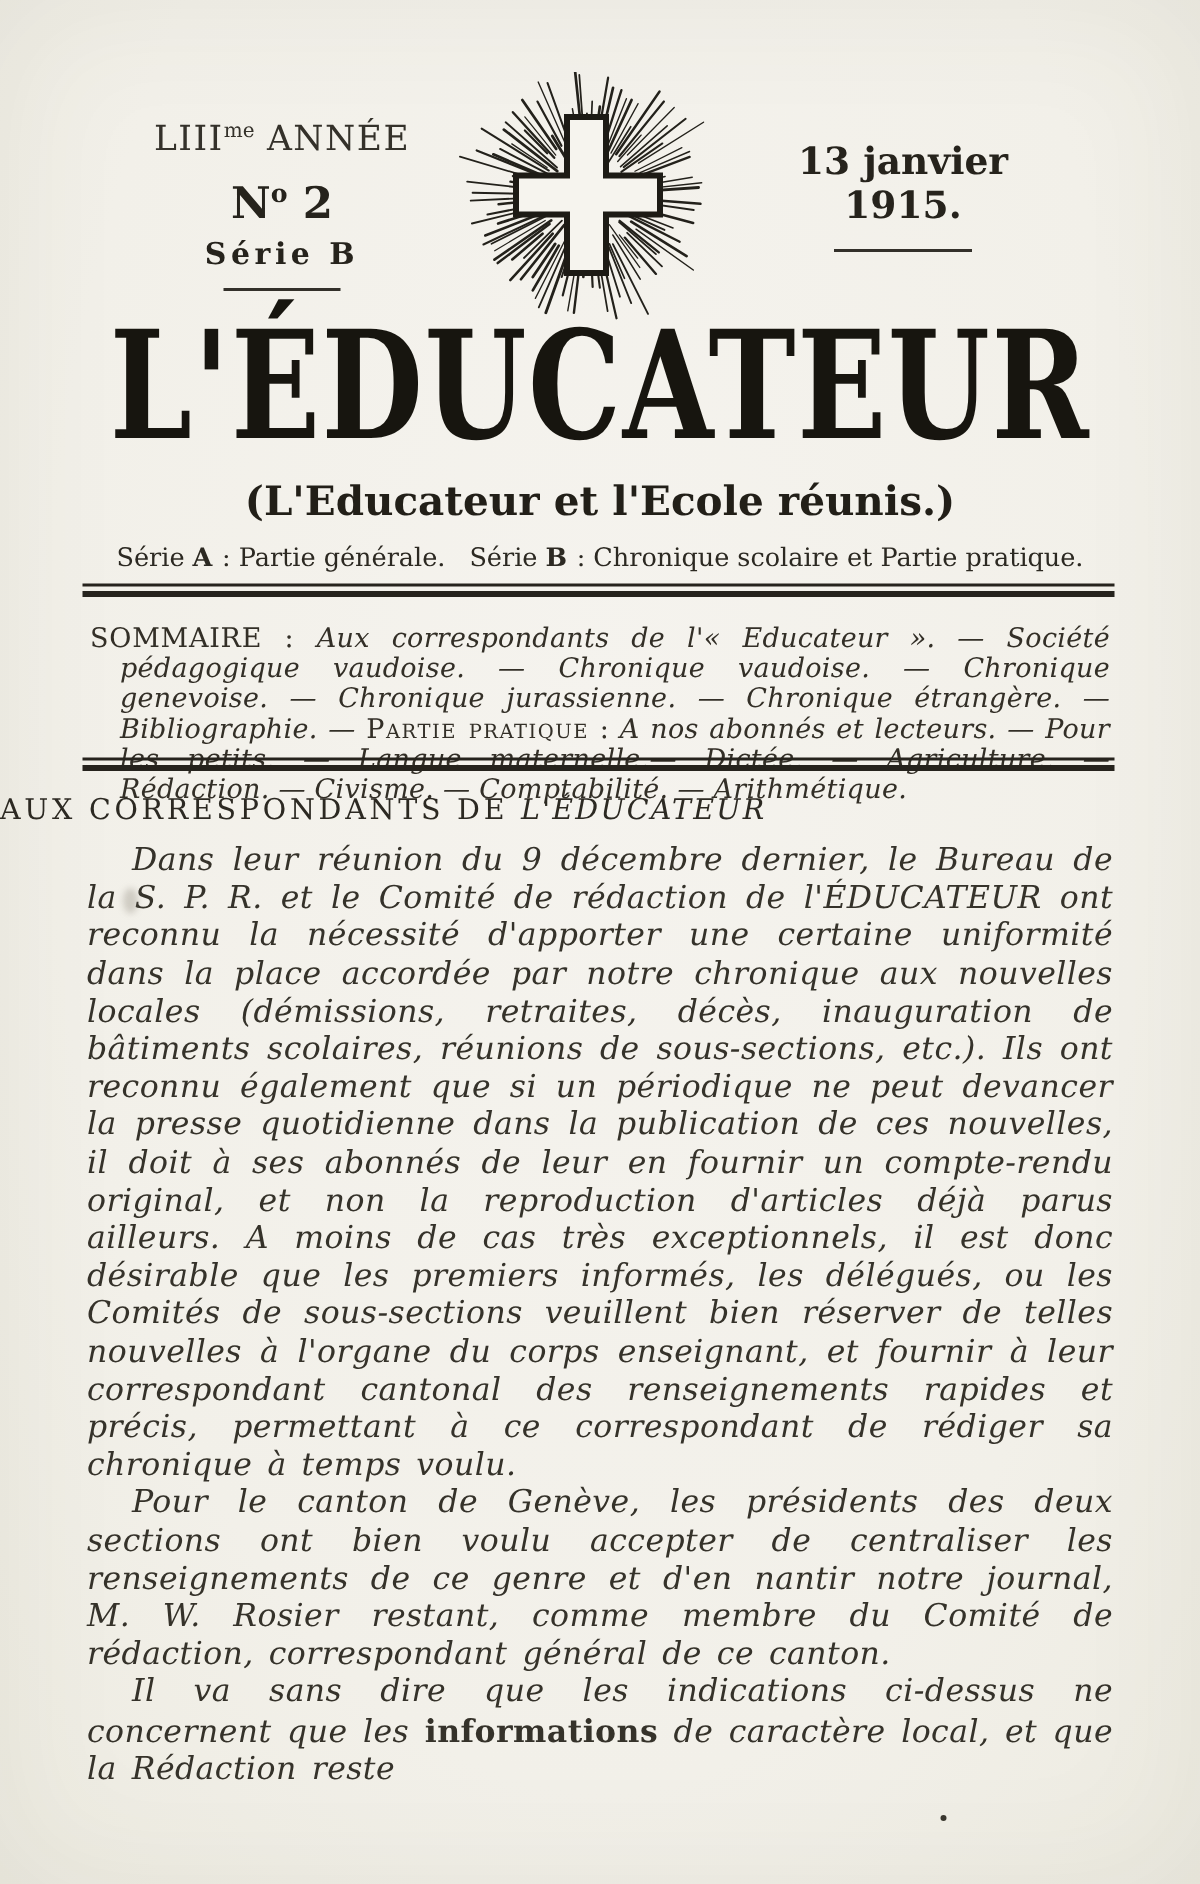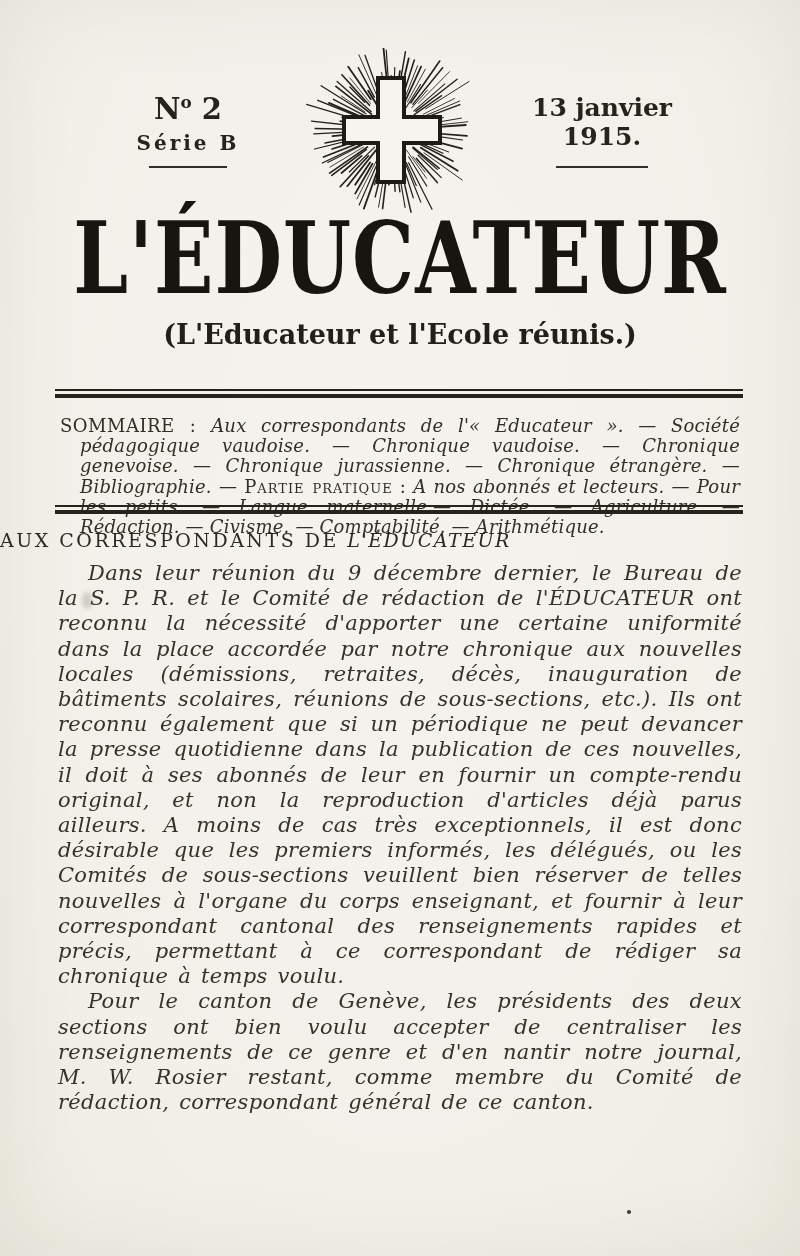--- a/index.html
+++ b/index.html
@@ -75,20 +75,21 @@
     background:rgba(120,113,96,0.28);border-radius:50%;filter:blur(2px);}
   .speck{position:absolute;left:627px;top:1210px;width:4px;height:4px;
     background:#3a372f;border-radius:50%;}
 </style>
 </head>
 <body>
 
 <div class="page">
 
   <div class="mast-left">
+    <div class="annee"><span>LIII</span><span class="seg-sup">me</span><span> ANNÉE</span></div>
     <div class="numero"><span>N</span><span class="seg-sup">o</span><span> 2</span></div>
     <div class="serie">Série B</div>
     <div class="shortrule"></div>
   </div>
 
   <div class="emblem">
     <svg width="180" height="168" viewBox="0 0 180 168">
       <g id="rays" stroke="#23211b" stroke-linecap="round">
           <line x1="89.5" y1="46.4" x2="89.3" y2="27.6" stroke-width="1.26"></line>
           <line x1="91.5" y1="49.4" x2="92.8" y2="19.6" stroke-width="1.13"></line>
@@ -199,26 +200,28 @@
     </svg>
   </div>
 
   <div class="mast-right">
     <div class="date">13 janvier 1915.</div>
     <div class="shortrule right"></div>
   </div>
 
   <div class="title">L'ÉDUCATEUR</div>
   <div class="subtitle">(L'Educateur et l'Ecole réunis.)</div>
+  <div class="series-line"><span>Série </span><span class="seg-bb">A</span><span> : Partie générale.</span><span class="seg-gap"></span><span>Série </span><span class="seg-bb">B</span><span> : Chronique scolaire et Partie pratique.</span></div>
 
   <div class="double-rule rule-top"></div>
   <div class="sommaire"><span class="seg-label">SOMMAIRE : </span><span>Aux correspondants de l'« Educateur ». — Société pédagogique vaudoise. — Chronique vaudoise. — Chronique genevoise. — Chronique jurassienne. — Chronique étrangère. — Bibliographie. — </span><span class="seg-sc">Partie pratique</span><span class="seg-rm"> : </span><span>A nos abonnés et lecteurs. — Pour les petits. — Langue maternelle.— Dictée. — Agriculture. — Rédaction. — Civisme. — Comptabilité. — Arithmétique.</span></div>
   <div class="double-rule rule-bottom"></div>
 
   <h2 class="article-heading"><span>AUX CORRESPONDANTS DE </span><span class="seg-it">L'ÉDUCATEUR</span></h2>
   <div class="article-body">
       <p><span>Dans leur réunion du 9 décembre dernier, le Bureau de la S. P. R. et le Comité de rédaction de l'ÉDUCATEUR ont reconnu la nécessité d'apporter une certaine uniformité dans la place accordée par notre chronique aux nouvelles locales (démissions, retraites, décès, inauguration de bâtiments scolaires, réunions de sous-sections, etc.). Ils ont reconnu également que si un périodique ne peut devancer la presse quotidienne dans la publication de ces nouvelles, il doit à ses abonnés de leur en fournir un compte-rendu original, et non la reproduction d'articles déjà parus ailleurs. A moins de cas très exceptionnels, il est donc désirable que les premiers informés, les délégués, ou les Comités de sous-sections veuillent bien réserver de telles nouvelles à l'organe du corps enseignant, et fournir à leur correspondant cantonal des renseignements rapides et précis, permettant à ce correspondant de rédiger sa chronique à temps voulu.</span></p>
       <p><span>Pour le canton de Genève, les présidents des deux sections ont bien voulu accepter de centraliser les renseignements de ce genre et d'en nantir notre journal, M. W. Rosier restant, comme membre du Comité de rédaction, correspondant général de ce canton.</span></p>
+      <p><span>Il va sans dire que les indications ci-dessus ne concernent que les </span><span class="seg-b">informations</span><span> de caractère local, et que la Rédaction reste</span></p>
     </div>
 
   <div class="smudge"></div>
   <div class="speck"></div>
 </div>
 
 </body></html>

